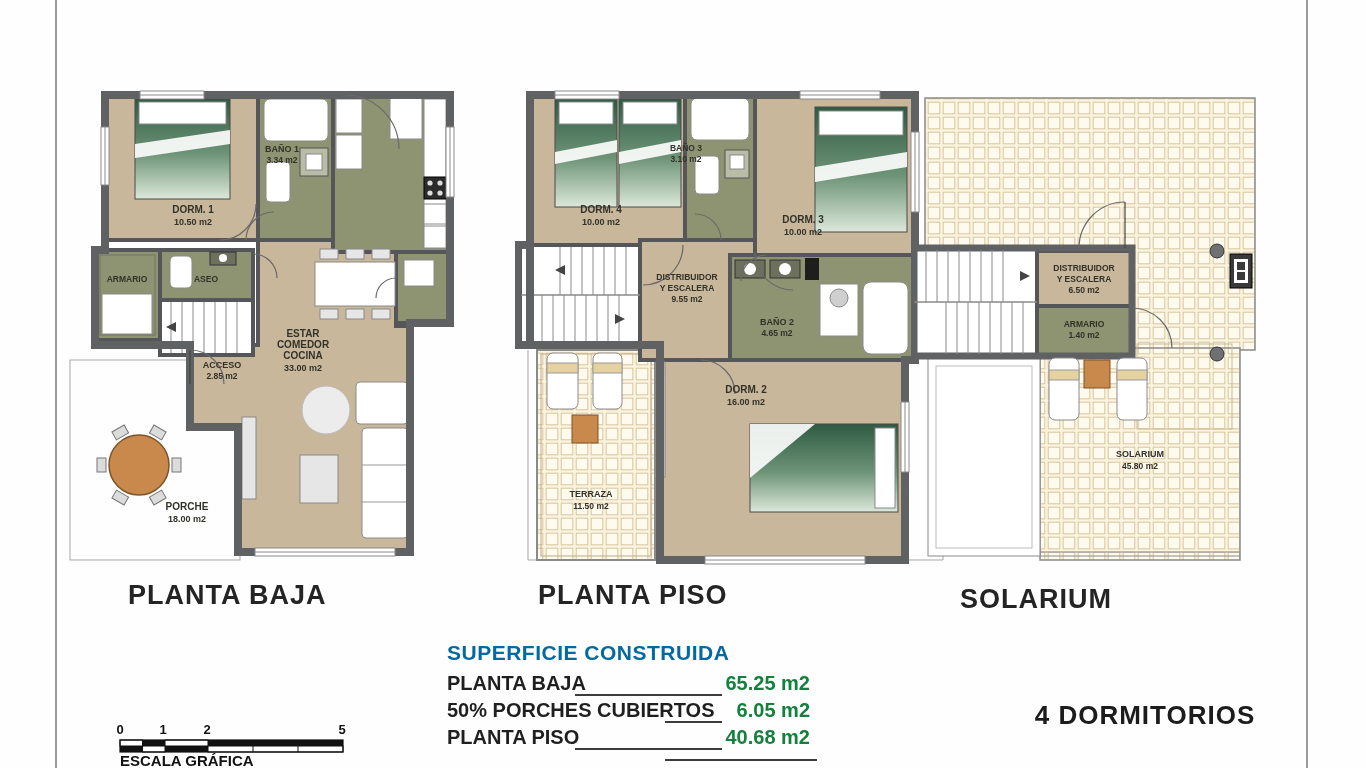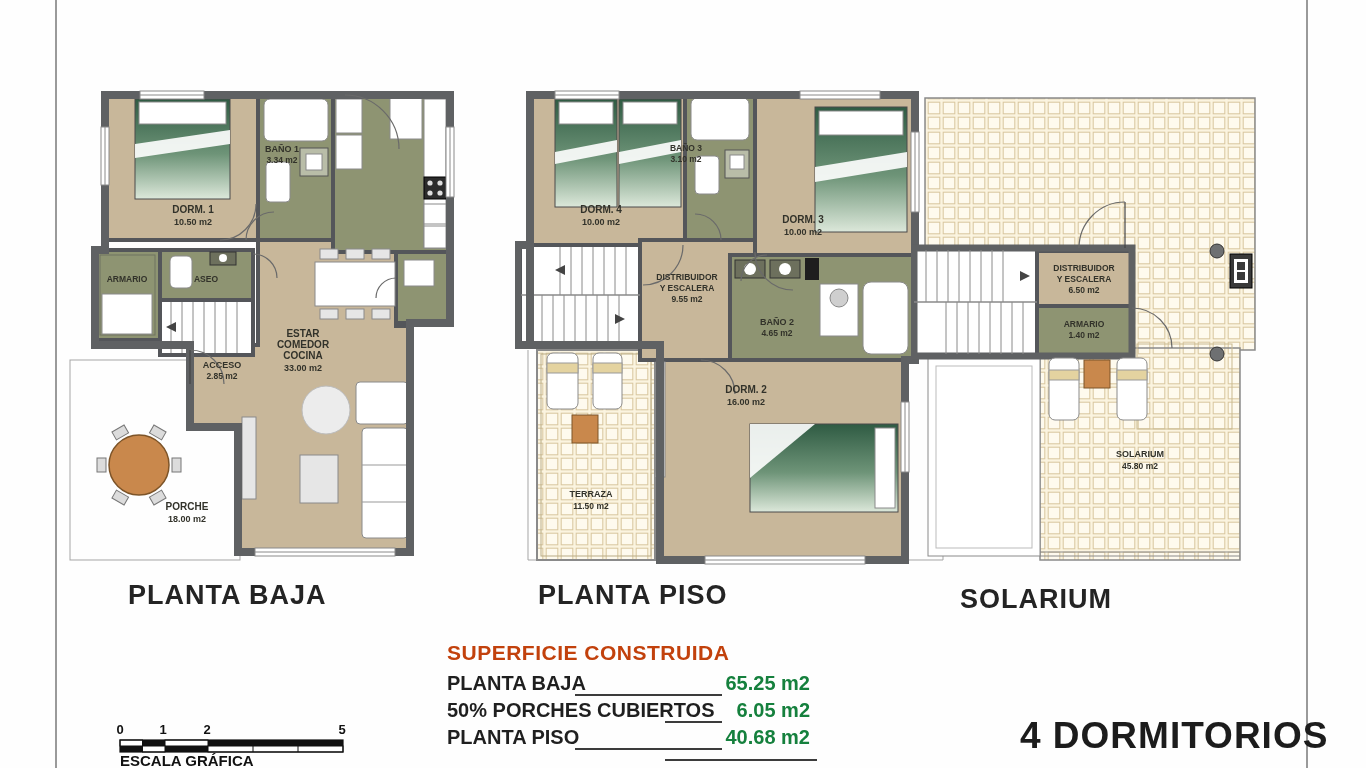--- a/index.html
+++ b/index.html
@@ -1,27 +1,27 @@
 <!DOCTYPE html>
 <html><head>
 <meta charset="utf-8">
 <style>
   html,body{margin:0;padding:0;background:#e9e9e9;}
   #canvas{position:relative;width:1366px;height:768px;background:#fefefe;overflow:hidden;
           font-family:"Liberation Sans",sans-serif;color:#222;}
   .abs{position:absolute;}
   .cap{font-size:27px;font-weight:700;letter-spacing:1px;color:#242424;white-space:nowrap;}
-  .sumtitle{font-size:21px;font-weight:700;letter-spacing:.5px;color:#c2410c;white-space:nowrap;}
+  .sumtitle{font-size:21px;font-weight:700;letter-spacing:.5px;color:#0369a1;white-space:nowrap;}
   .sumlabel{font-size:20px;font-weight:700;color:#1f1f1f;white-space:nowrap;}
   .sumvalue{font-size:20px;font-weight:700;color:#15803d;text-align:right;width:110px;}
   .sumline{height:2px;background:#3c3c3c;}
   .vline{width:2px;background:#9a9a9a;top:0;height:768px;}
   .modelbox{width:250px;text-align:center;font-weight:700;color:#1c1c1c;}
   .model1{font-size:30px;letter-spacing:1px;white-space:nowrap;}
-  .model2{font-size:37px;letter-spacing:1px;margin-top:18px;white-space:nowrap;}
+  .model2{font-size:26px;letter-spacing:1px;margin-top:3px;white-space:nowrap;}
   svg text{font-family:"Liberation Sans",sans-serif;}
   .rl{font-size:10px;font-weight:700;fill:#32322a;}
   .rs{font-size:9px;font-weight:700;fill:#32322a;}
   .rxs{font-size:8.5px;font-weight:700;fill:#32322a;}
   .wall{fill:none;stroke:#5f6163;stroke-linejoin:miter;}
   .thin{fill:none;stroke:#a5a5a5;stroke-width:1;}
   .arc{fill:none;stroke:#6a6a6a;stroke-width:1.2;}
   .fix{fill:#ffffff;stroke:#8a8a8a;stroke-width:1;}
   .fur{fill:#e6e6e6;stroke:#8a8a8a;stroke-width:1;}
   .win{fill:#ffffff;stroke:#8a8a8a;stroke-width:1;}

